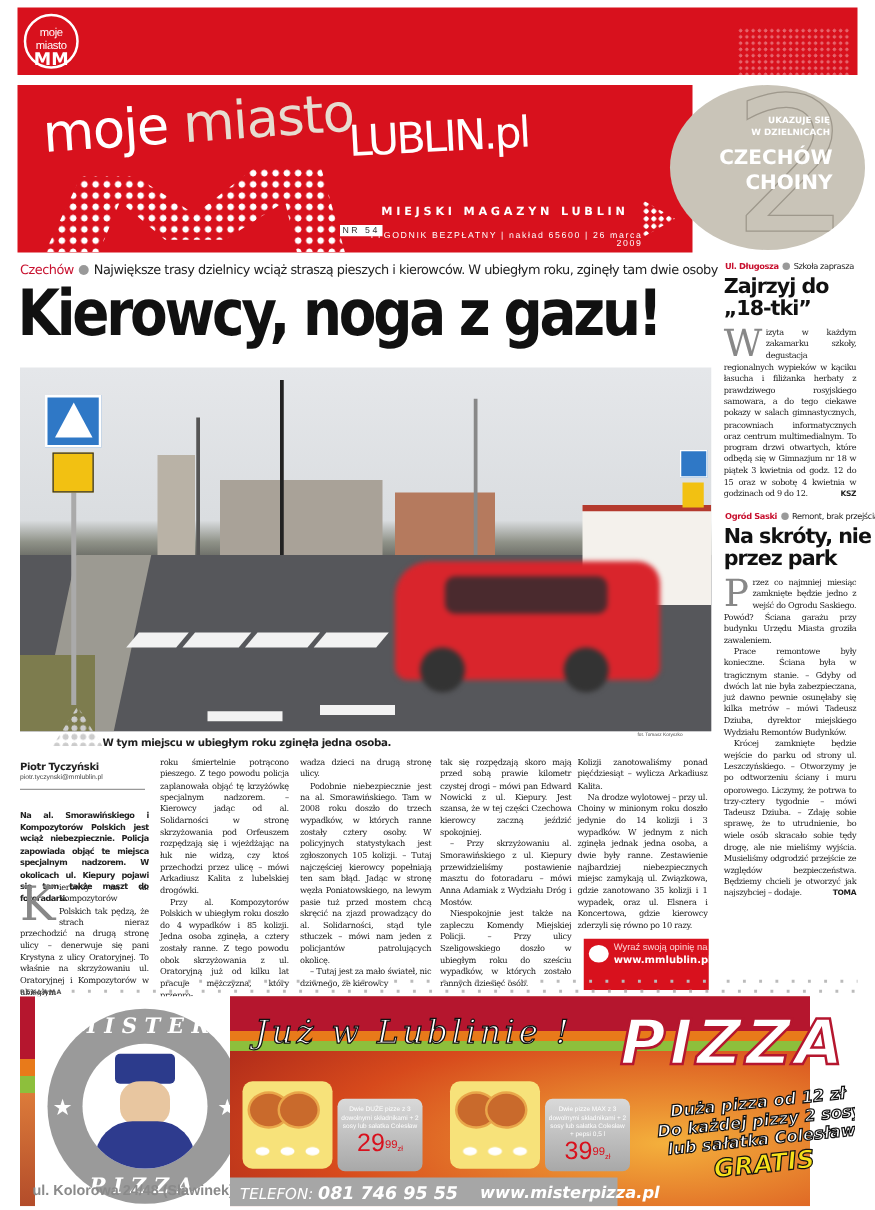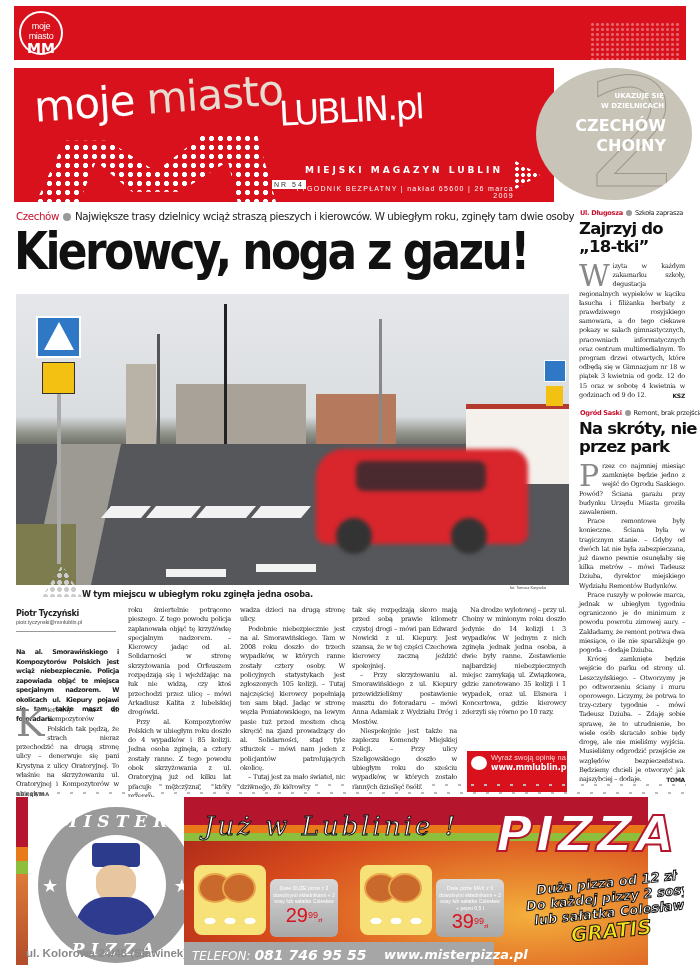--- a/index.html
+++ b/index.html
@@ -201,20 +201,21 @@
   <p class="noind">wadza dzieci na drugą stronę ulicy.</p>
   <p>Podobnie niebezpiecznie jest na al. Smorawińskiego. Tam w 2008 roku doszło do trzech wypadków, w których ranne zostały cztery osoby. W policyjnych statystykach jest zgłoszonych 105 kolizji. – Tutaj najczęściej kierowcy popełniają ten sam błąd. Jadąc w stronę węzła Poniatowskiego, na lewym pasie tuż przed mostem chcą skręcić na zjazd prowadzący do al. Solidarności, stąd tyle stłuczek – mówi nam jeden z policjantów patrolujących okolicę.</p>
   <p>– Tutaj jest za mało świateł, nic dziwnego, że kierowcy</p>
 </div>
 <div class="col" id="c4">
   <p class="noind">tak się rozpędzają skoro mają przed sobą prawie kilometr czystej drogi – mówi pan Edward Nowicki z ul. Kiepury. Jest szansa, że w tej części Czechowa kierowcy zaczną jeździć spokojniej.</p>
   <p>– Przy skrzyżowaniu al. Smorawińskiego z ul. Kiepury przewidzieliśmy postawienie masztu do fotoradaru – mówi Anna Adamiak z Wydziału Dróg i Mostów.</p>
   <p>Niespokojnie jest także na zapleczu Komendy Miejskiej Policji. – Przy ulicy Szeligowskiego doszło w ubiegłym roku do sześciu wypadków, w których zostało rannych dziesięć osób.</p>
 </div>
 <div class="col" id="c5">
+  <p class="noind">Kolizji zanotowaliśmy ponad pięćdziesiąt – wylicza Arkadiusz Kalita.</p>
   <p>Na drodze wylotowej – przy ul. Choiny w minionym roku doszło jedynie do 14 kolizji i 3 wypadków. W jednym z nich zginęła jednak jedna osoba, a dwie były ranne. Zestawienie najbardziej niebezpiecznych miejsc zamykają ul. Związkowa, gdzie zanotowano 35 kolizji i 1 wypadek, oraz ul. Elsnera i Koncertowa, gdzie kierowcy zderzyli się równo po 10 razy.</p>
 </div>
 <div id="opinia">
   <div class="lg"></div>
   <div class="a">Wyraź swoją opinię na</div>
   <div class="b">www.mmlublin.pl</div>
 </div>
 
 <div class="sb-kick" style="top:209px"><span class="r">Ul. Długosza</span><span class="bullet"></span><span>Szkoła zaprasza</span></div>
 <div class="sb-title" style="top:220px">
@@ -229,21 +230,20 @@
 
 <div class="sb-kick" style="top:409px"><span class="r">Ogród Saski</span><span class="bullet"></span><span>Remont, brak przejścia</span></div>
 <div class="sb-title" style="top:420px">
     <div>Na skróty, nie</div>
     <div>przez park</div>
   </div>
 <div class="sb-text" style="top:462px">
   <span class="dropcap">P</span>
   <span>rzez co najmniej miesiąc zamknięte będzie jedno z wejść do Ogrodu Saskiego. Powód? Ściana garażu przy budynku Urzędu Miasta groziła zawaleniem.</span>
   <p>Prace remontowe były konieczne. Ściana była w tragicznym stanie. – Gdyby od dwóch lat nie była zabezpieczana, już dawno pewnie osunęłaby się kilka metrów – mówi Tadeusz Dziuba, dyrektor miejskiego Wydziału Remontów Budynków.</p>
-  <p>Prace ruszyły w połowie marca, jednak w ubiegłym tygodniu ograniczono je do minimum z powodu powrotu zimowej aury. – Zakładamy, że remont potrwa dwa miesiące, o ile nie sparaliżuje go pogoda – dodaje Dziuba.</p>
   <p><span>Krócej zamknięte będzie wejście do parku od strony ul. Leszczyńskiego. – Otworzymy je po odtworzeniu ściany i muru oporowego. Liczymy, że potrwa to trzy-cztery tygodnie – mówi Tadeusz Dziuba. – Zdaję sobie sprawę, że to utrudnienie, bo wiele osób skracało sobie tędy drogę, ale nie mieliśmy wyjścia. Musieliśmy odgrodzić przejście ze względów bezpieczeństwa. Będziemy chcieli je otworzyć jak najszybciej – dodaje.</span> <span class="sig">TOMA</span></p>
 </div>
 
 <div class="dotrule" style="left:128px;top:783px;width:440px"></div>
 <div class="dotrule" style="left:576px;top:783px;width:110px"></div>
 <div id="reklama-label">REKLAMA</div>
 <div class="dotrule" style="left:52px;top:791px;width:632px"></div>
 
 <div id="ad">
   <div class="stripesL"></div>

